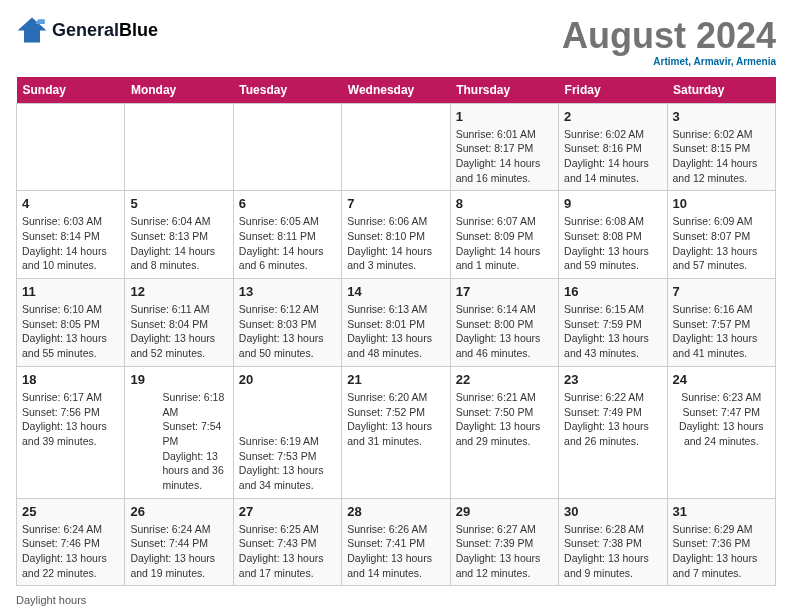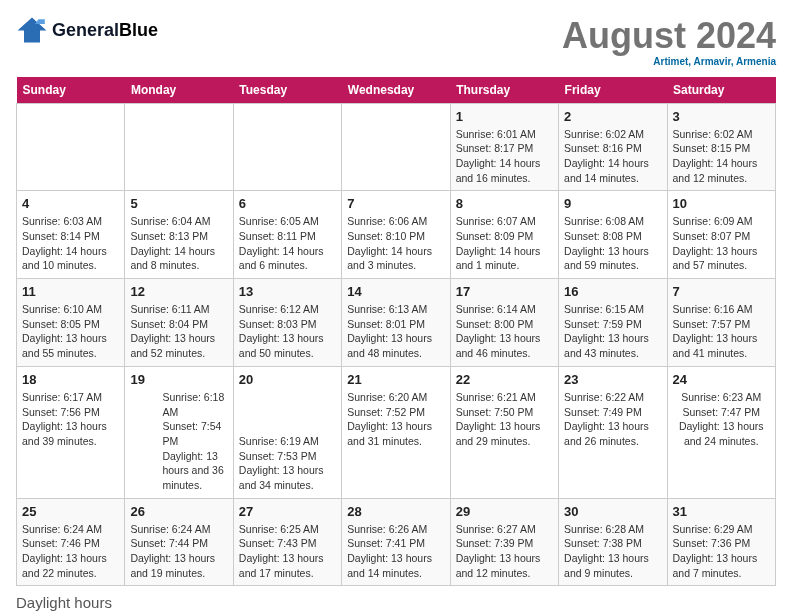--- a/index.html
+++ b/index.html
@@ -72,21 +72,21 @@
     .day-info {
       color: #333;
       font-size: 10.5px;
       line-height: 1.4;
     }
     td.empty {
       background: #fff !important;
     }
     .footer {
       margin-top: 8px;
-      font-size: 15px;
+      font-size: 11px;
       color: #555;
     }
   </style>
 </head>
 <body>
 
 <div class="header">
   <div class="logo">
     <svg class="logo-icon" viewBox="0 0 40 35" xmlns="http://www.w3.org/2000/svg">
       <polygon points="20,2 38,18 30,18 30,33 10,33 10,18 2,18" fill="#2a6db5"></polygon>

